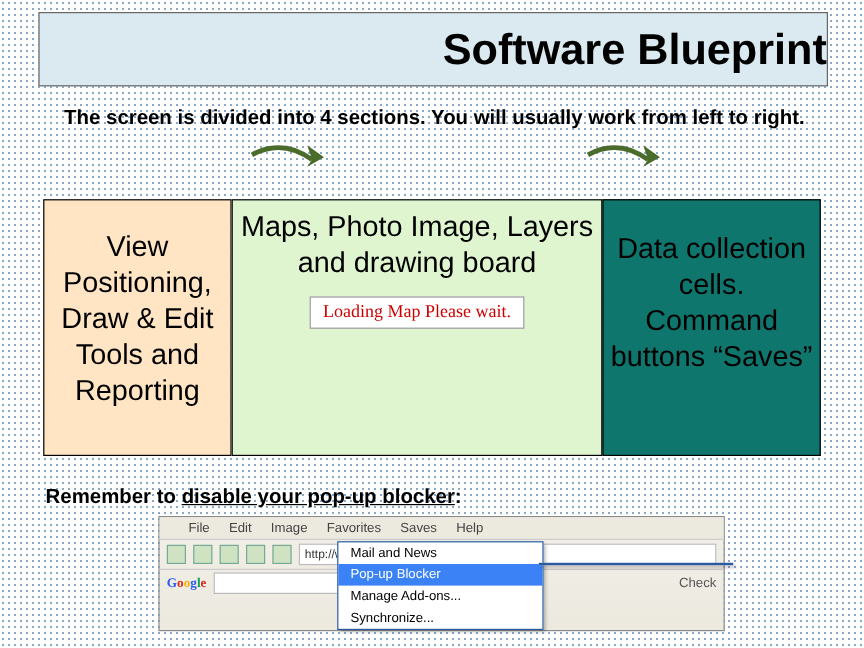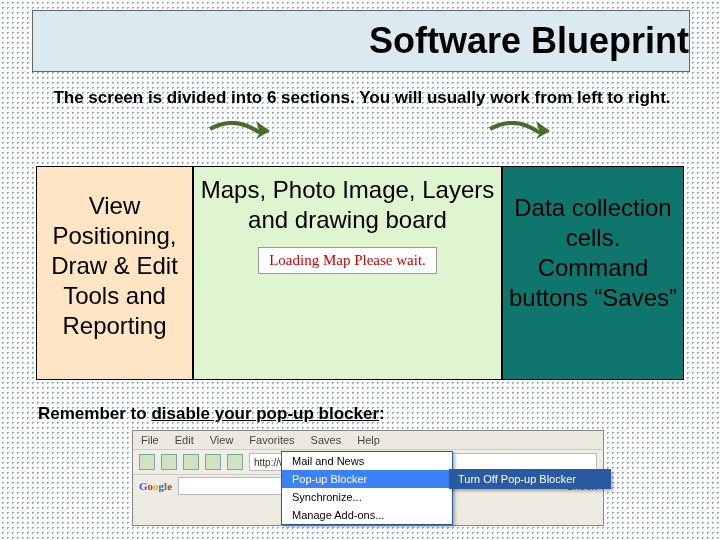--- a/index.html
+++ b/index.html
@@ -22,21 +22,21 @@
   .panel.p1{width:157px;background:#ffe5c4;padding:24px 4px}
   .panel.p2{flex:1;background:#dff5cf;padding:8px 4px}
   .panel.p3{width:182px;background:#0f766e;padding:26px 4px}
   .panel .txt{font-size:24px;line-height:1.25}
   .loading-box{margin-top:12px;border:1px solid #999;background:#fff;
     color:#c00;font-family:'Times New Roman',serif;font-size:15px;padding:4px 10px}
   .reminder{position:absolute;left:38px;top:404px;font-size:17px;font-weight:bold}
   .reminder u{text-decoration:underline}
   .browser-mock{position:absolute;left:132px;top:430px;width:470px;height:94px;
     border:1px solid #888;background:linear-gradient(#f2efe8,#ece9df);font-size:11px}
-  .menubar{display:flex;gap:16px;padding:3px 8px;background:#ece9df;border-bottom:1px solid #ccc;color:#444}
+  .menubar{display:flex;gap:16px;padding:3px 24px;background:#ece9df;border-bottom:1px solid #ccc;color:#444}
   .toolbar{display:flex;align-items:center;gap:6px;padding:2px 6px;border-bottom:1px solid #ccc;height:20px}
   .ico{width:14px;height:14px;background:#cfe3c2;border:1px solid #7a9;display:inline-block}
   .addr{flex:1;height:16px;border:1px solid #bbb;background:#fff;padding:0 4px;font-size:10px;display:flex;align-items:center;color:#333;overflow:hidden}
   .ctxmenu{position:absolute;left:148px;top:20px;width:170px;background:#fff;border:1px solid #2a5aa0;box-shadow:2px 2px 3px rgba(0,0,0,.3)}
   .ctxmenu .mi{padding:3px 10px;font-size:11px}
   .ctxmenu .mi.sel{background:#3b82f6;color:#fff}
   .submenu{position:absolute;left:316px;top:38px;width:160px;background:#fff;border:1px solid #2a5aa0;box-shadow:2px 2px 3px rgba(0,0,0,.3)}
   .submenu .mi{padding:3px 8px;font-size:11px}
   .submenu .mi.sel{background:#2a5aa0;color:#fff}
   .goog{display:flex;align-items:center;gap:6px;padding:2px 6px;height:18px}
@@ -47,21 +47,21 @@
 </head>
 <body>
 
 <div class="slide">
   <div class="bg-dots"></div>
 
   <div class="title-box">
     <span>Software Blueprint</span>
   </div>
 
-  <div class="subtitle">The screen is divided into 6 sections. You will usually work from left to right.</div>
+  <div class="subtitle">The screen is divided into 4 sections. You will usually work from left to right.</div>
 
   <div class="arrow-row">
     <div class="arrow left">
       <svg width="70" height="38" viewBox="0 0 70 38">
         <path d="M10 8 Q35 -6 60 12" fill="none" stroke="#4b6b2a" stroke-width="4"></path>
         <path d="M60 12 l-4 -12 l14 10 l-14 8 z" fill="#4b6b2a"></path>
       </svg>
     </div>
     <div class="arrow right">
       <svg width="70" height="38" viewBox="0 0 70 38">
@@ -85,21 +85,21 @@
   </div>
 
   <div class="reminder">
     <span>Remember to </span><u>disable your pop-up blocker</u><span>:</span>
   </div>
 
   <div class="browser-mock">
     <div class="menubar">
       <span>File</span>
       <span>Edit</span>
-      <span>View</span>
+      <span>Image</span>
       <span>Favorites</span>
       <span>Saves</span>
       <span>Help</span>
     </div>
     <div class="toolbar">
       <span class="ico"></span>
       <span class="ico"></span>
       <span class="ico"></span>
       <span class="ico"></span>
       <span class="ico"></span>
@@ -109,20 +109,19 @@
     </div>
     <div class="goog">
       <span class="goog-logo"><span class="b">G</span><span class="r">o</span><span class="y">o</span><span class="b">g</span><span class="g">l</span><span class="r">e</span></span>
       <input type="text" style="">
       <span style="margin-left:auto;color:#555">Check</span>
     </div>
 
     <div class="ctxmenu">
       <div class="mi">Mail and News</div>
       <div class="mi sel">Pop-up Blocker</div>
+      <div class="mi">Manage Add-ons...</div>
       <div class="mi">Synchronize...</div>
-      <div class="mi">Manage Add-ons...</div>
     </div>
     <div class="submenu">
-      <div class="mi sel">Turn Off Pop-up Blocker</div>
     </div>
   </div>
 </div>
 
 </body></html>

